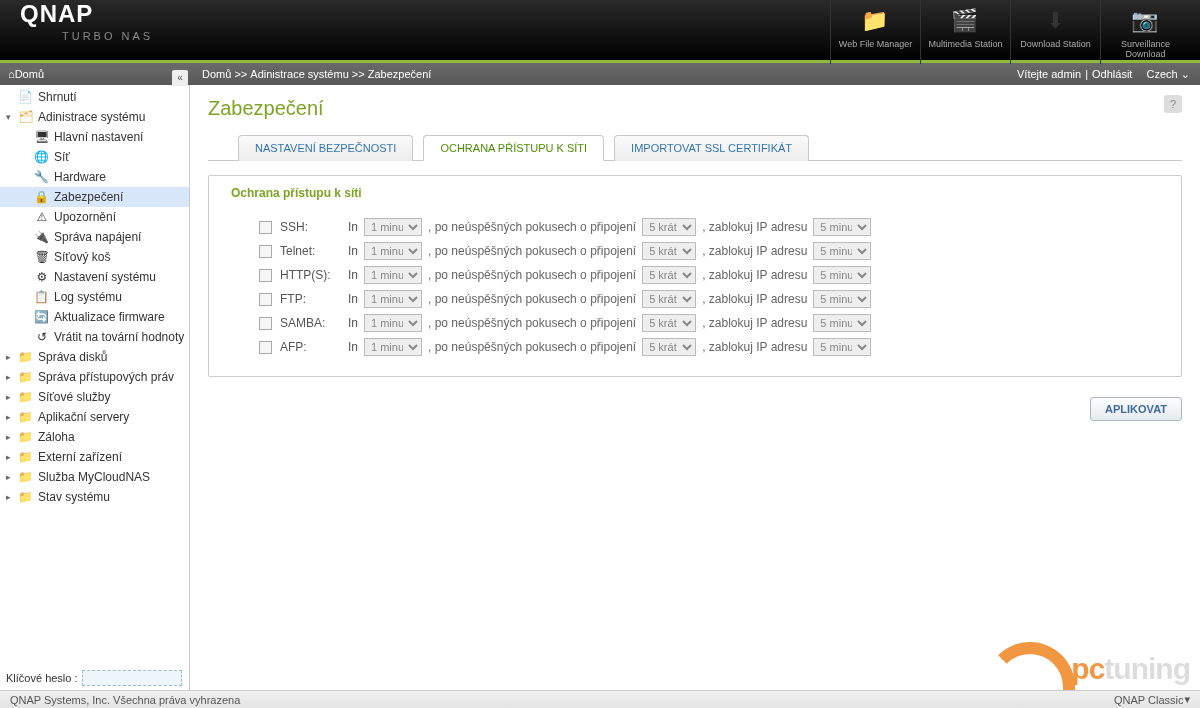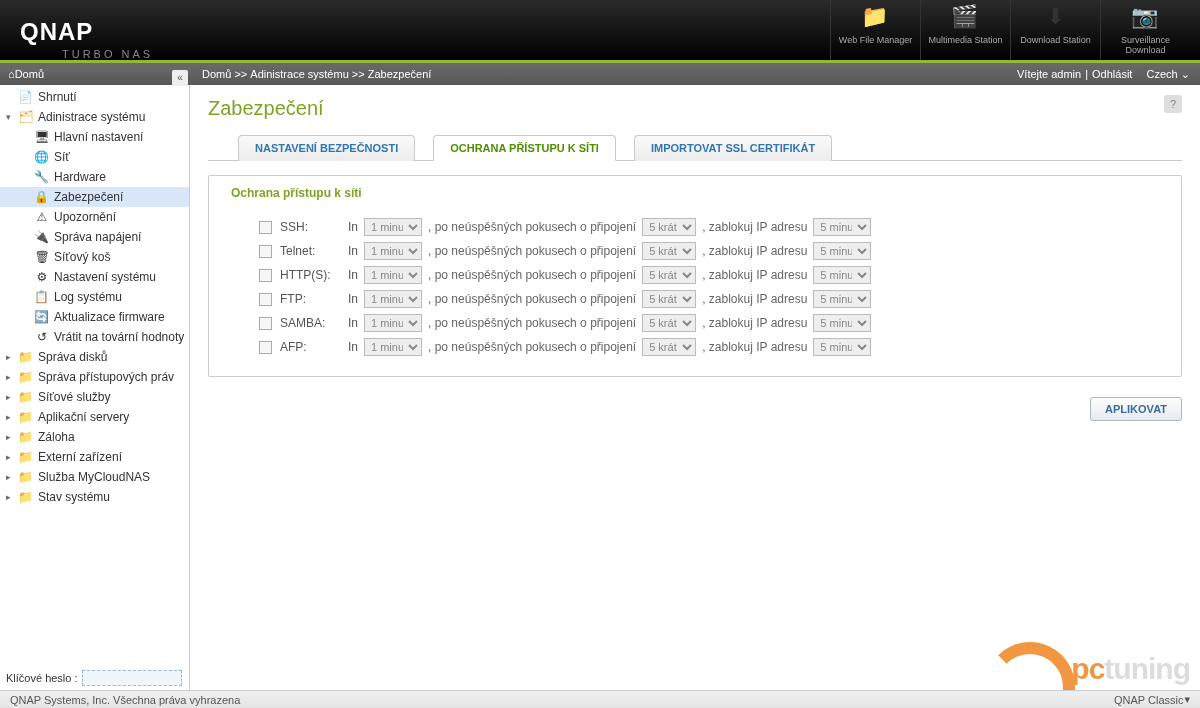--- a/index.html
+++ b/index.html
@@ -1,19 +1,19 @@
 <!DOCTYPE html>
 <html><head>
 <meta charset="utf-8">
 <style>
 * { box-sizing: border-box; margin: 0; padding: 0; }
 body { font-family: Arial, Helvetica, sans-serif; font-size: 12px; color: #333; background: #fff; width: 1200px; height: 708px; overflow: hidden; position: relative; }
 
 
-.top-header { height: 60px; background: linear-gradient(#2a2a2a, #000); display: flex; align-items: flex-end; padding: 0 10px; }
+.top-header { height: 60px; background: linear-gradient(#2a2a2a, #000); display: flex; align-items: flex-start; padding: 0 10px; }
 .logo-area { display: flex; flex-direction: column; margin-left: 10px; }
 .logo-text { color: #fff; font-size: 24px; font-weight: bold; letter-spacing: 1px; font-family: Arial; }
 .logo-sub { color: #888; font-size: 11px; letter-spacing: 3px; margin-top: 2px; margin-left: 42px; }
 .top-icons { margin-left: auto; display: flex; gap: 0; }
 .top-icon { width: 90px; text-align: center; padding: 5px; border-left: 1px solid #333; cursor: pointer; }
 .top-icon .ico { width: 32px; height: 32px; margin: 0 auto 2px; display: flex; align-items: center; justify-content: center; font-size: 22px; }
 .top-icon .lbl { color: #aaa; font-size: 9px; }
 
 
 .green-bar { height: 3px; background: #8fb93a; }
@@ -40,21 +40,21 @@
 .search-head { background: linear-gradient(#6a6a6a,#585858); color: #fff; padding: 3px 6px; font-size: 11px; }
 .search-body { padding: 4px 6px; display: flex; align-items: center; gap: 4px; font-size: 11px; }
 .search-body input { border: 1px dashed #9bc; background: #eef6fb; font-size: 11px; width: 100px; padding: 1px 2px; }
 
 
 .main { flex: 1; padding: 10px 18px; position: relative; overflow: auto; background: #fff; }
 .page-title { color: #7da424; font-size: 20px; font-weight: normal; margin: 2px 0 14px; }
 .help-btn { position: absolute; right: 18px; top: 10px; width: 18px; height: 18px; background: #ddd; border-radius: 3px; text-align: center; line-height: 18px; color: #888; font-size: 11px; cursor: pointer; }
 
 .tabs { display: flex; border-bottom: 1px solid #c9c9c9; margin-bottom: 14px; gap: 0; padding-left: 30px;}
-.tab { padding: 6px 16px; font-size: 11px; color: #3276b1; background: linear-gradient(#fafafa,#ececec); border: 1px solid #c9c9c9; border-bottom: none; border-radius: 4px 4px 0 0; margin-right: 18px; cursor: pointer; font-weight: bold; position: relative; top: 1px; }
+.tab { padding: 6px 16px; font-size: 11px; color: #3276b1; background: linear-gradient(#fafafa,#ececec); border: 1px solid #c9c9c9; border-bottom: none; border-radius: 4px 4px 0 0; margin-right: 10px; cursor: pointer; font-weight: normal; position: relative; top: 1px; }
 .tab.active { background: #fff; color: #4e8f00; border-bottom: 1px solid #fff; }
 
 .fieldset { border: 1px solid #ccc; border-radius: 2px; padding: 12px 14px 14px; margin-bottom: 16px; }
 .fieldset-title { color: #7da424; font-size: 12px; font-weight: bold; margin: -20px 0 10px 2px; background: #fff; display: inline-block; padding: 0 6px; position: relative; top: -2px; }
 
 .chk-row { display: flex; align-items: center; gap: 6px; margin: 4px 0 8px; font-size: 12px; }
 .chk { width: 13px; height: 13px; border: 1px solid #aaa; background: #f6f6f6; display: inline-block; }
 
 .proto-row { display: flex; align-items: center; gap: 6px; margin: 6px 0 6px 36px; font-size: 12px; color: #666; }
 .proto-row .chk { margin-right: 2px; }

